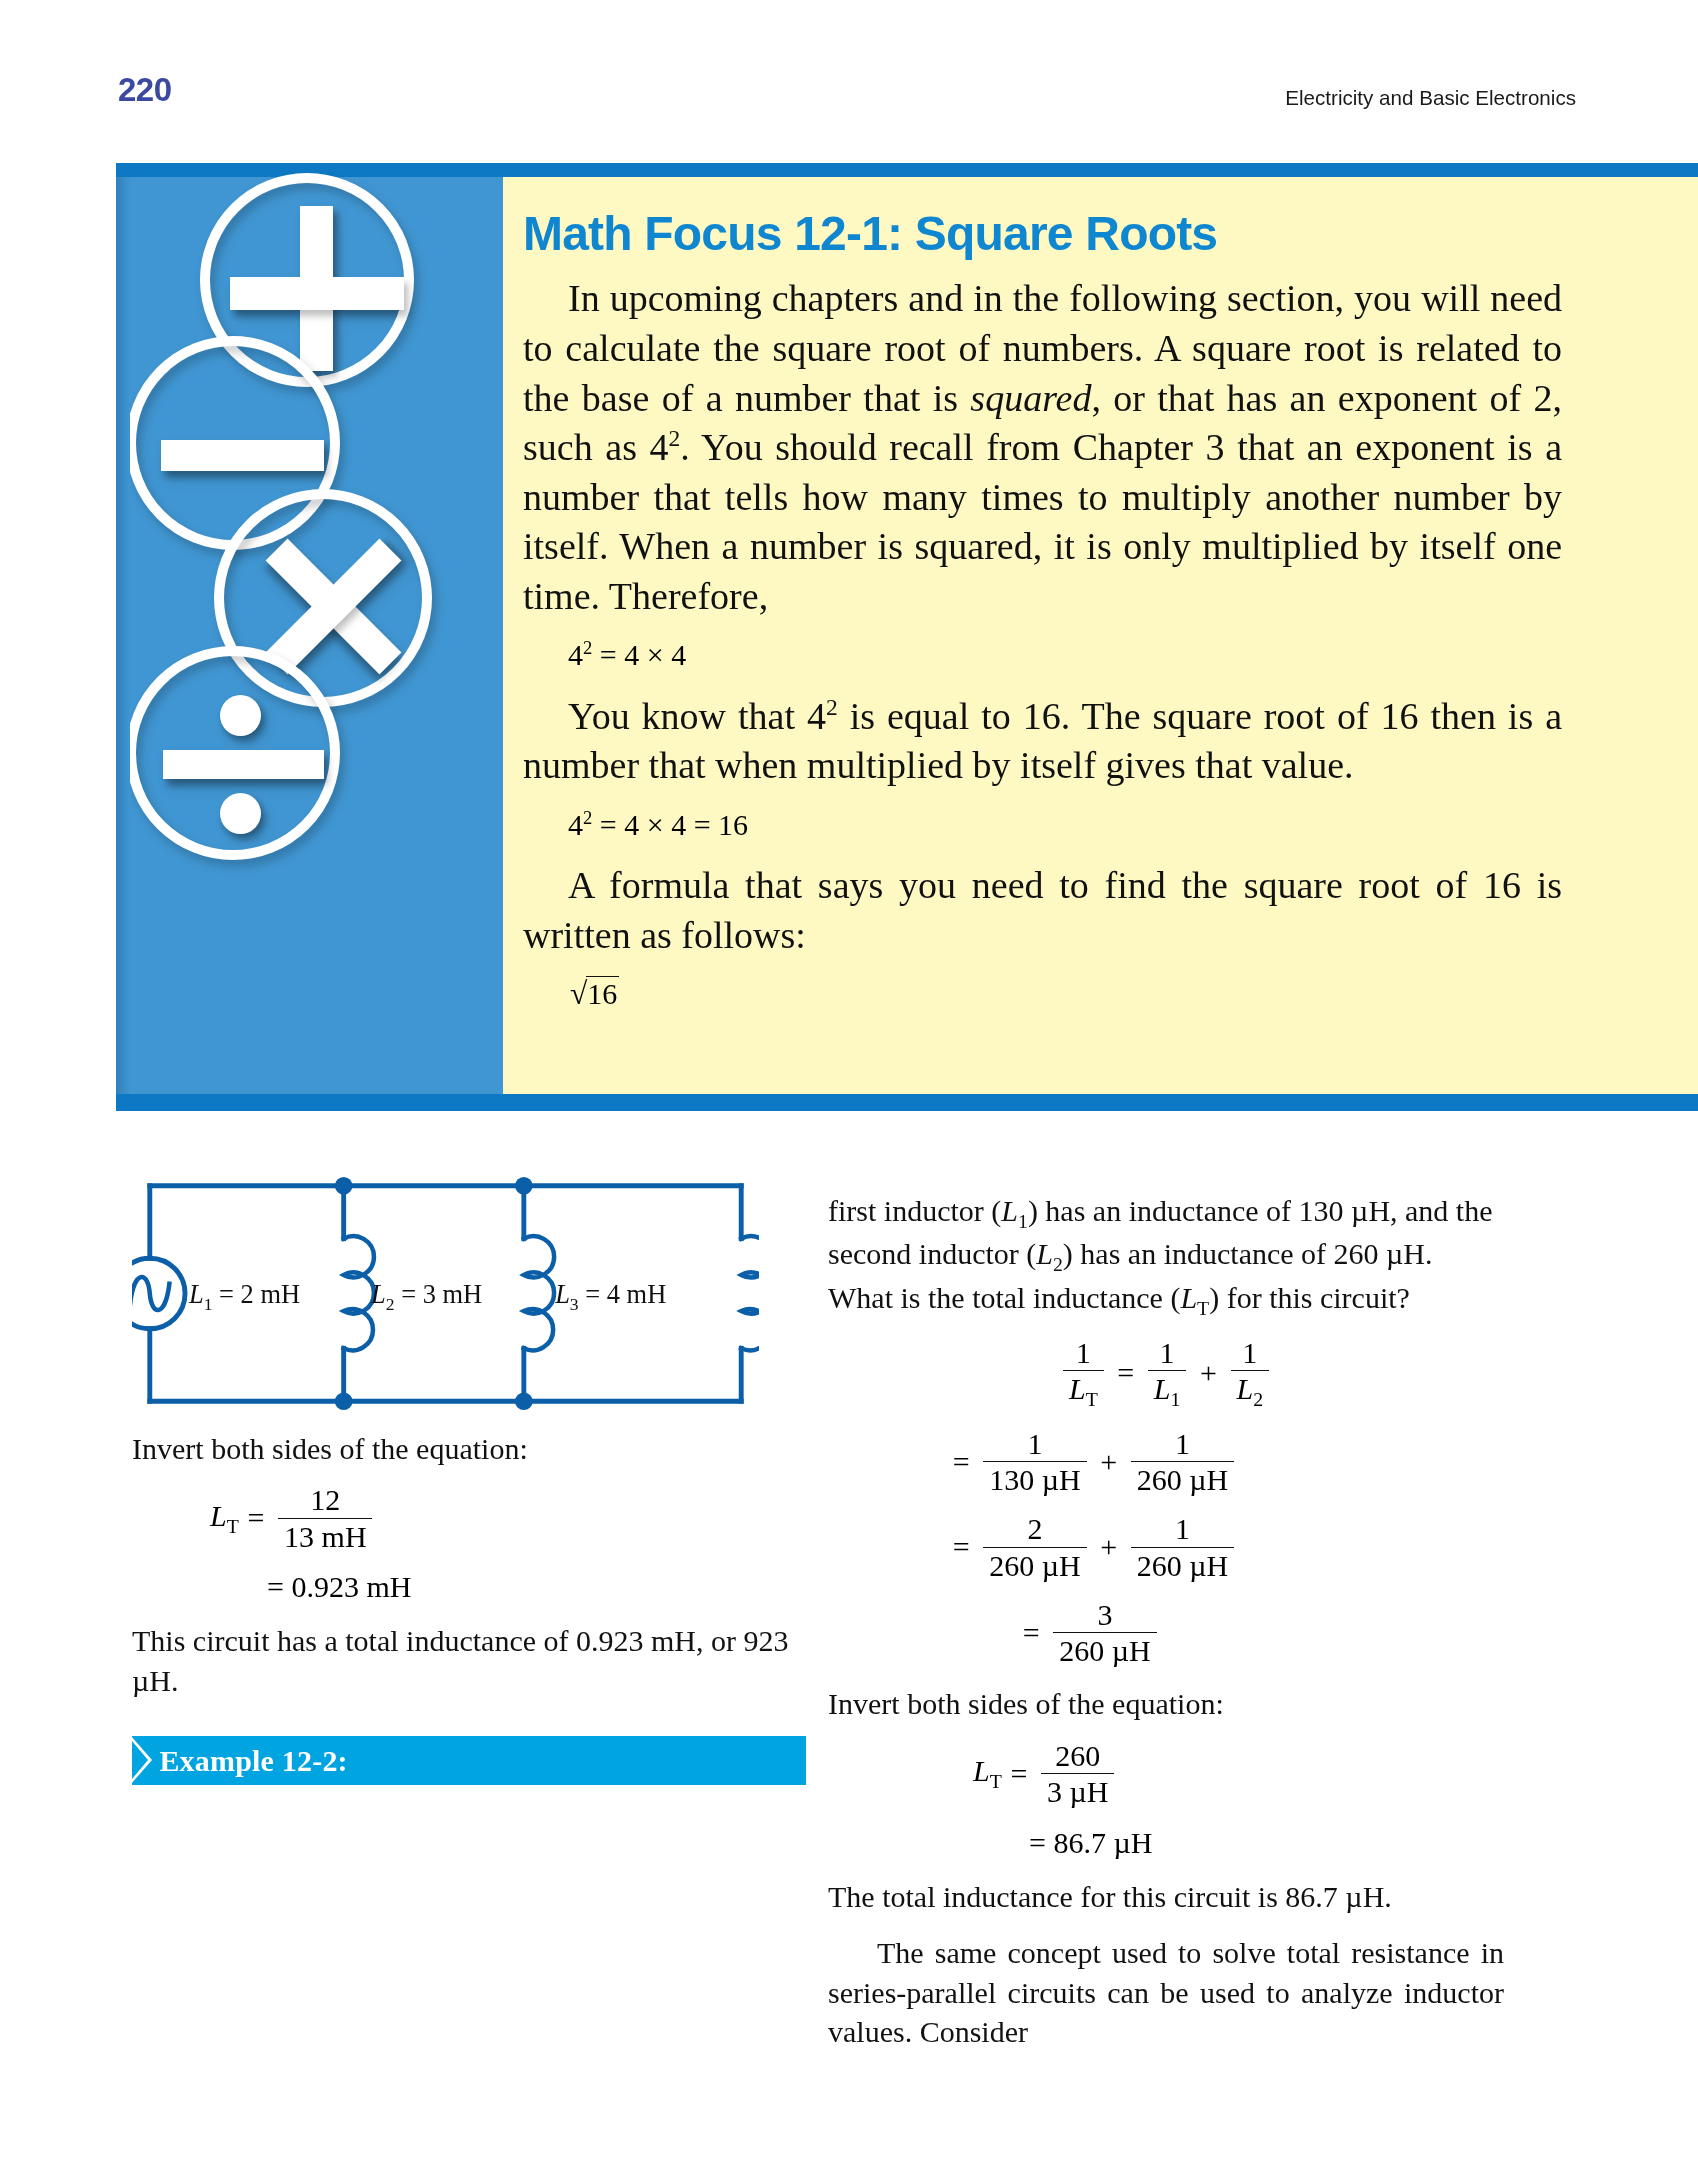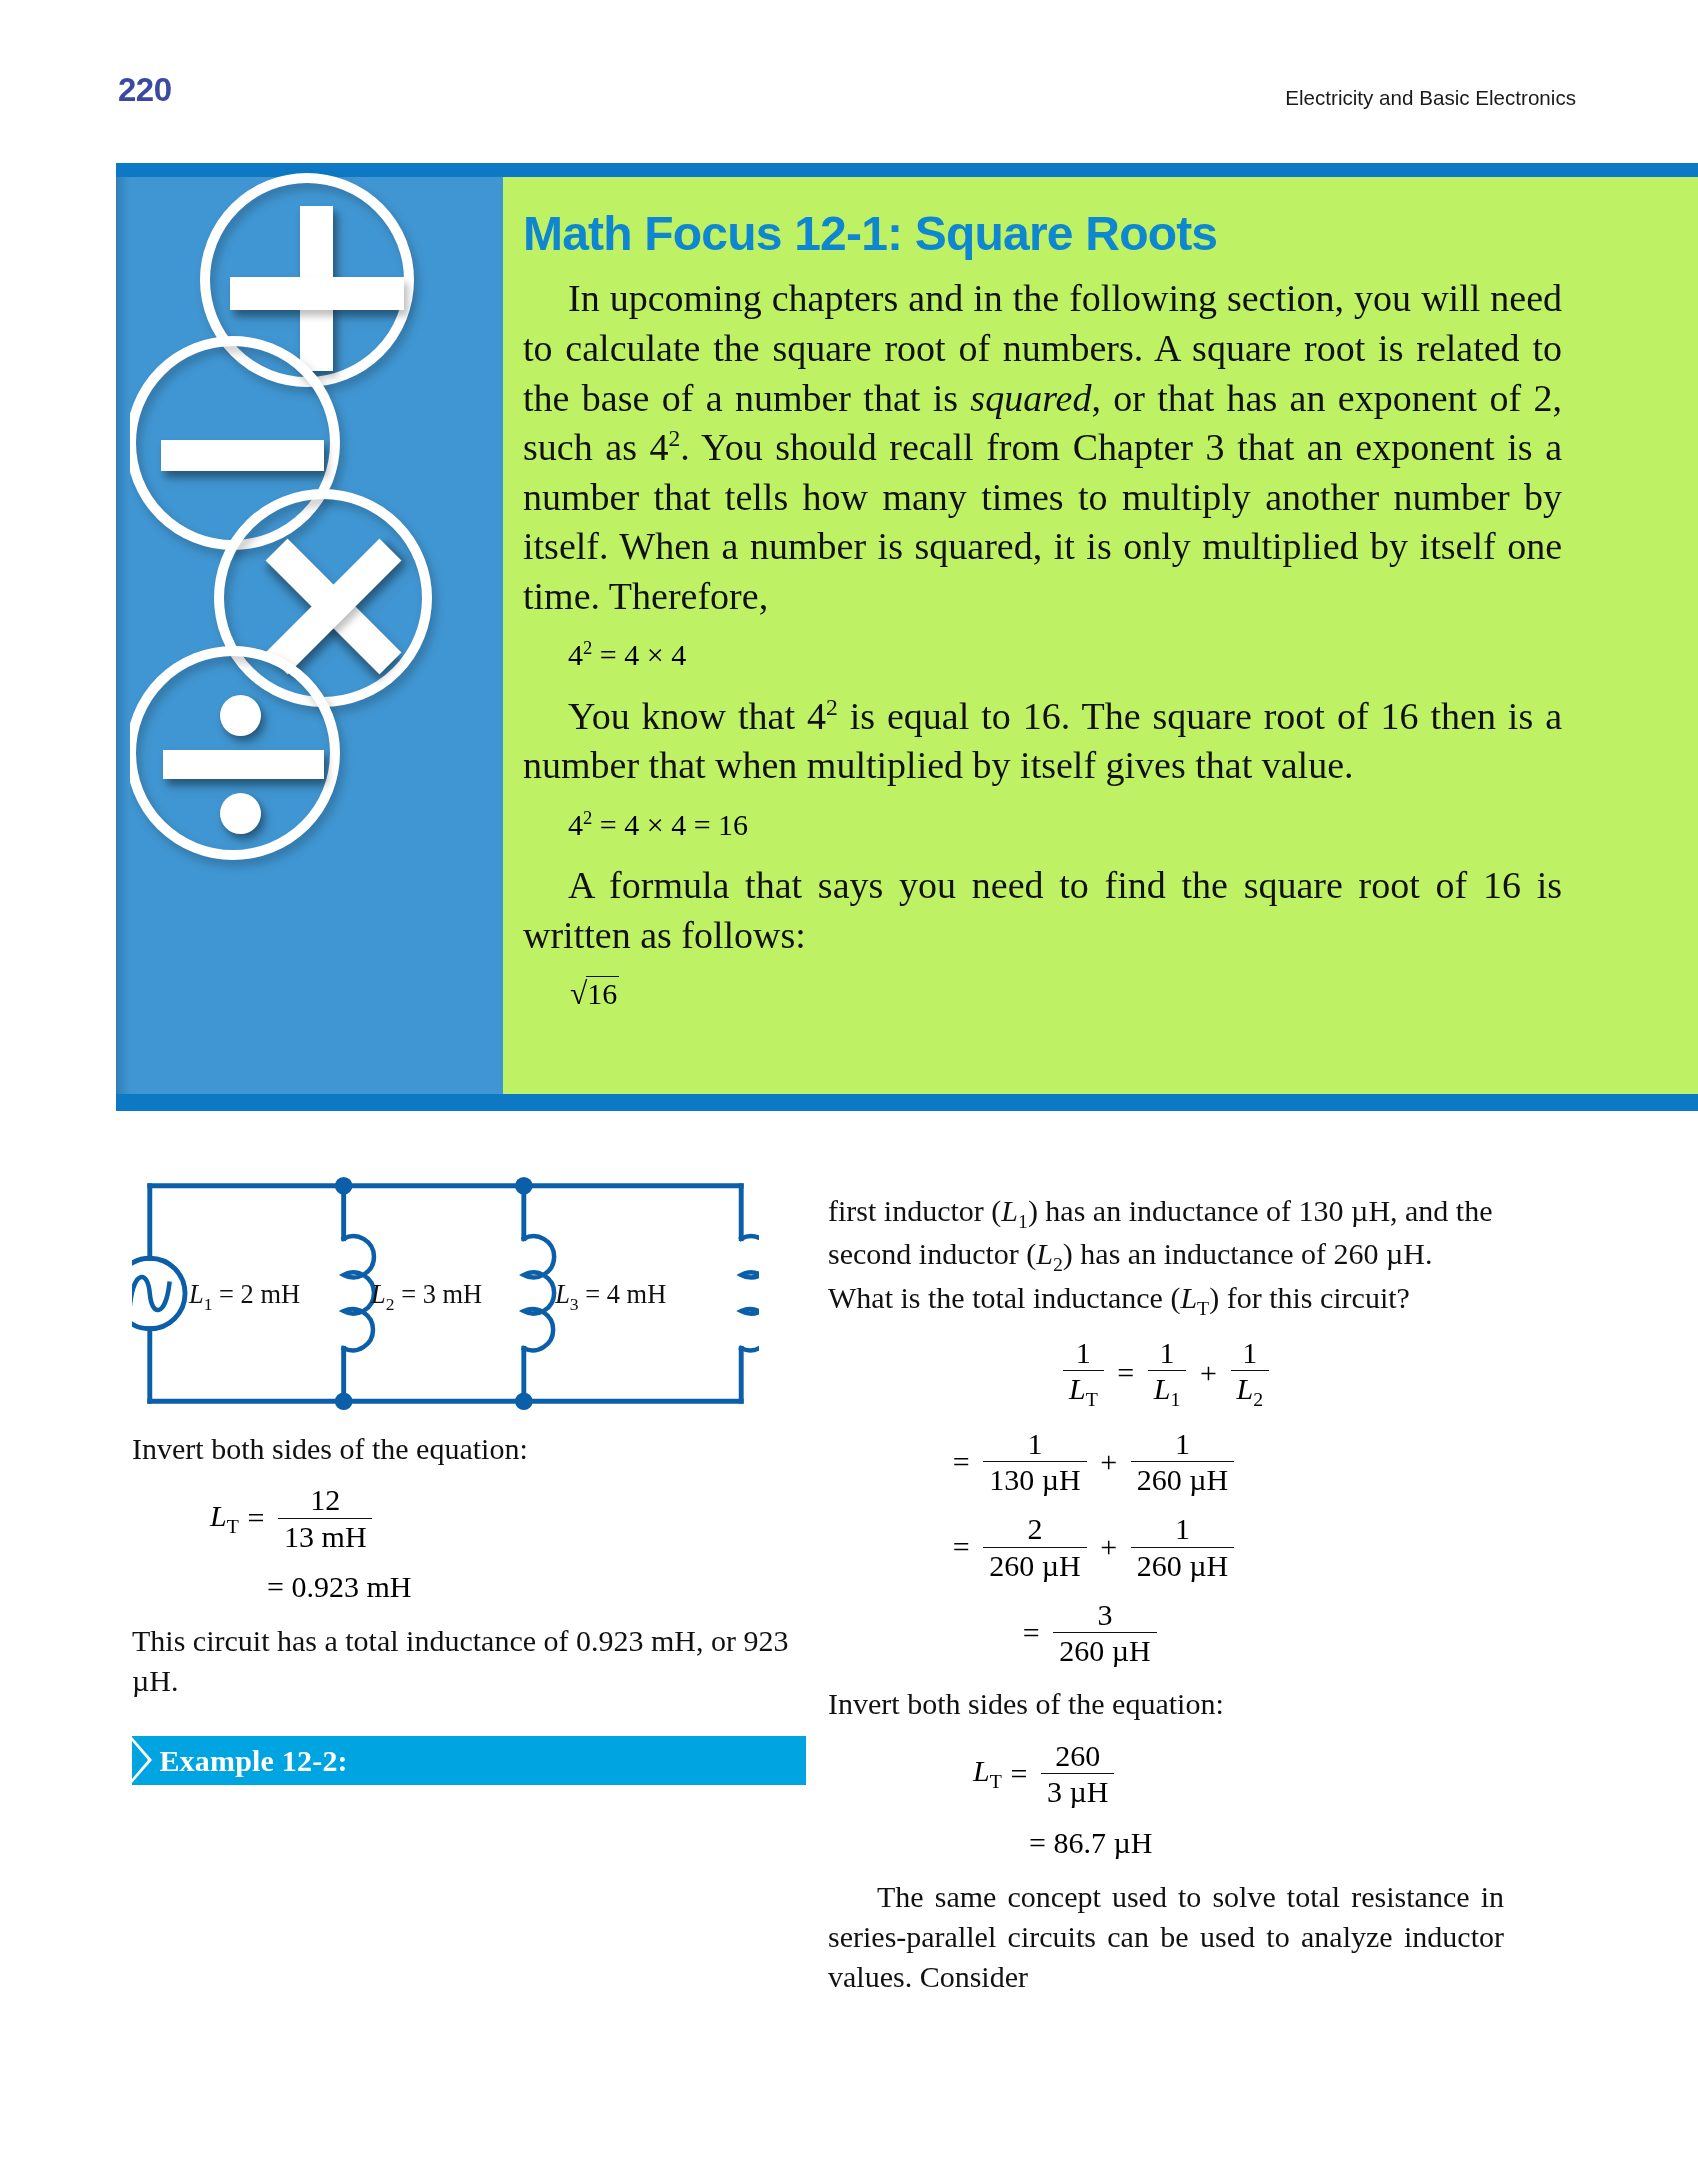--- a/index.html
+++ b/index.html
@@ -36,21 +36,21 @@
     color: #1a1a1a;
   }
 
   
   .mathfocus {
     position: absolute;
     left: 116px;
     top: 163px;
     width: 1583px;
     height: 948px;
-    background: #bef264;
+    background: #fef9c3;
     box-sizing: border-box;
   }
   .mf-top-rule {
     position: absolute;
     left: 0;
     top: 0;
     width: 100%;
     height: 13.7px;
     background: #0d79c4;
   }
@@ -421,15 +421,16 @@
     <span class="frac">
       <span class="num">260</span>
       <span class="den">3 µH</span>
     </span>
   </div>
 
   <div class="mathline r-ind" style="padding-left:201px;">
     <span>= 86.7 µH</span>
   </div>
 
+  <p class="body-para">The total inductance for this circuit is 86.7 µH.</p>
   <p class="body-para justify indent">The same concept used to solve total resistance in series-parallel circuits can be used to analyze inductor values. Consider</p>
 </div>
 
 
 </body></html>

